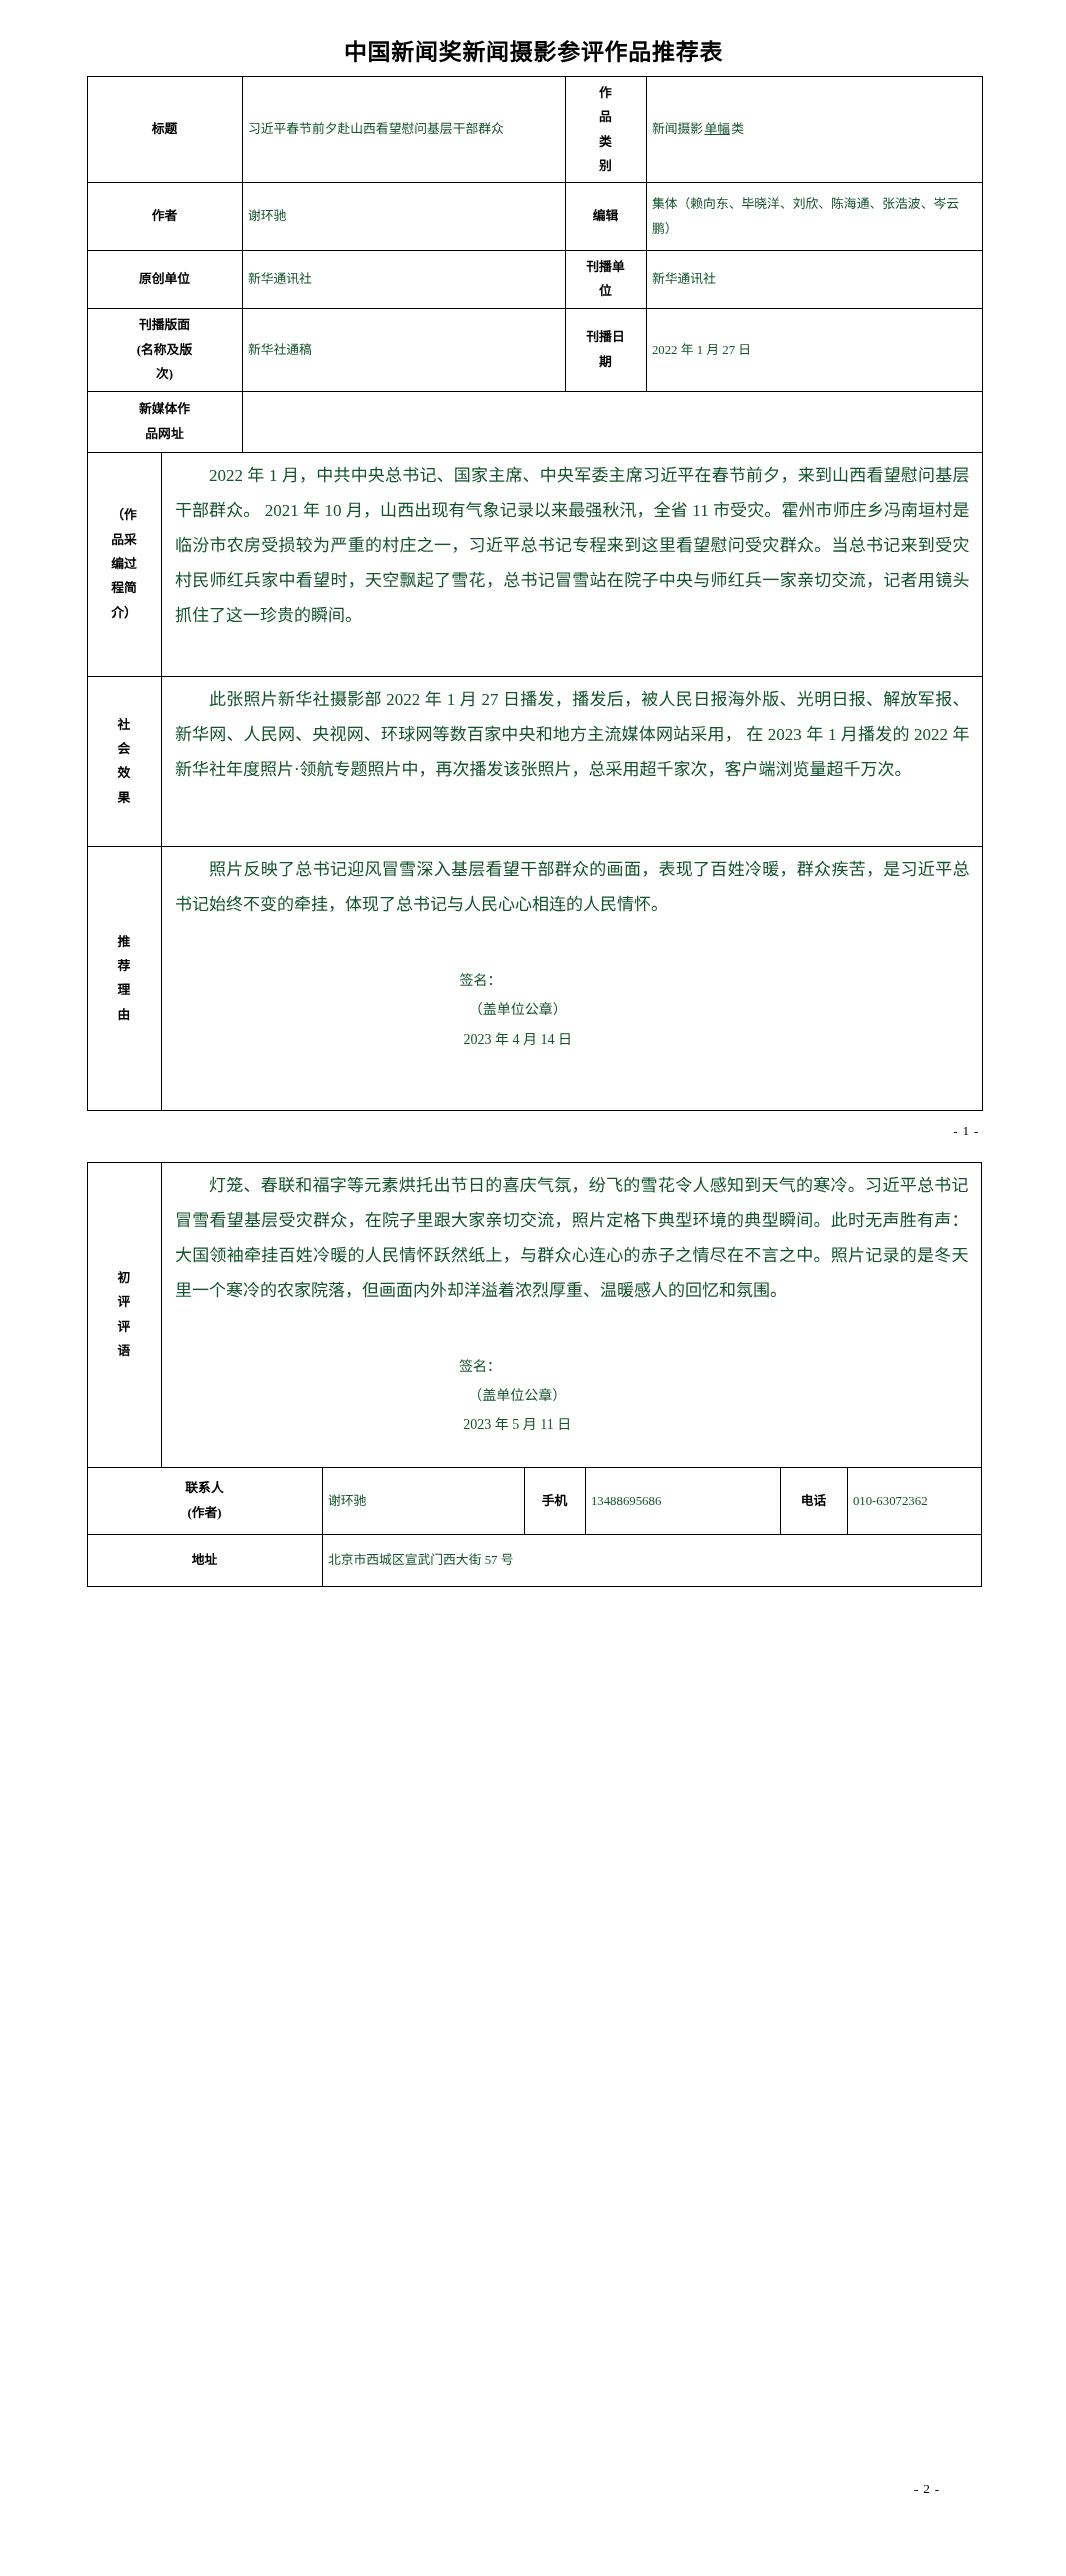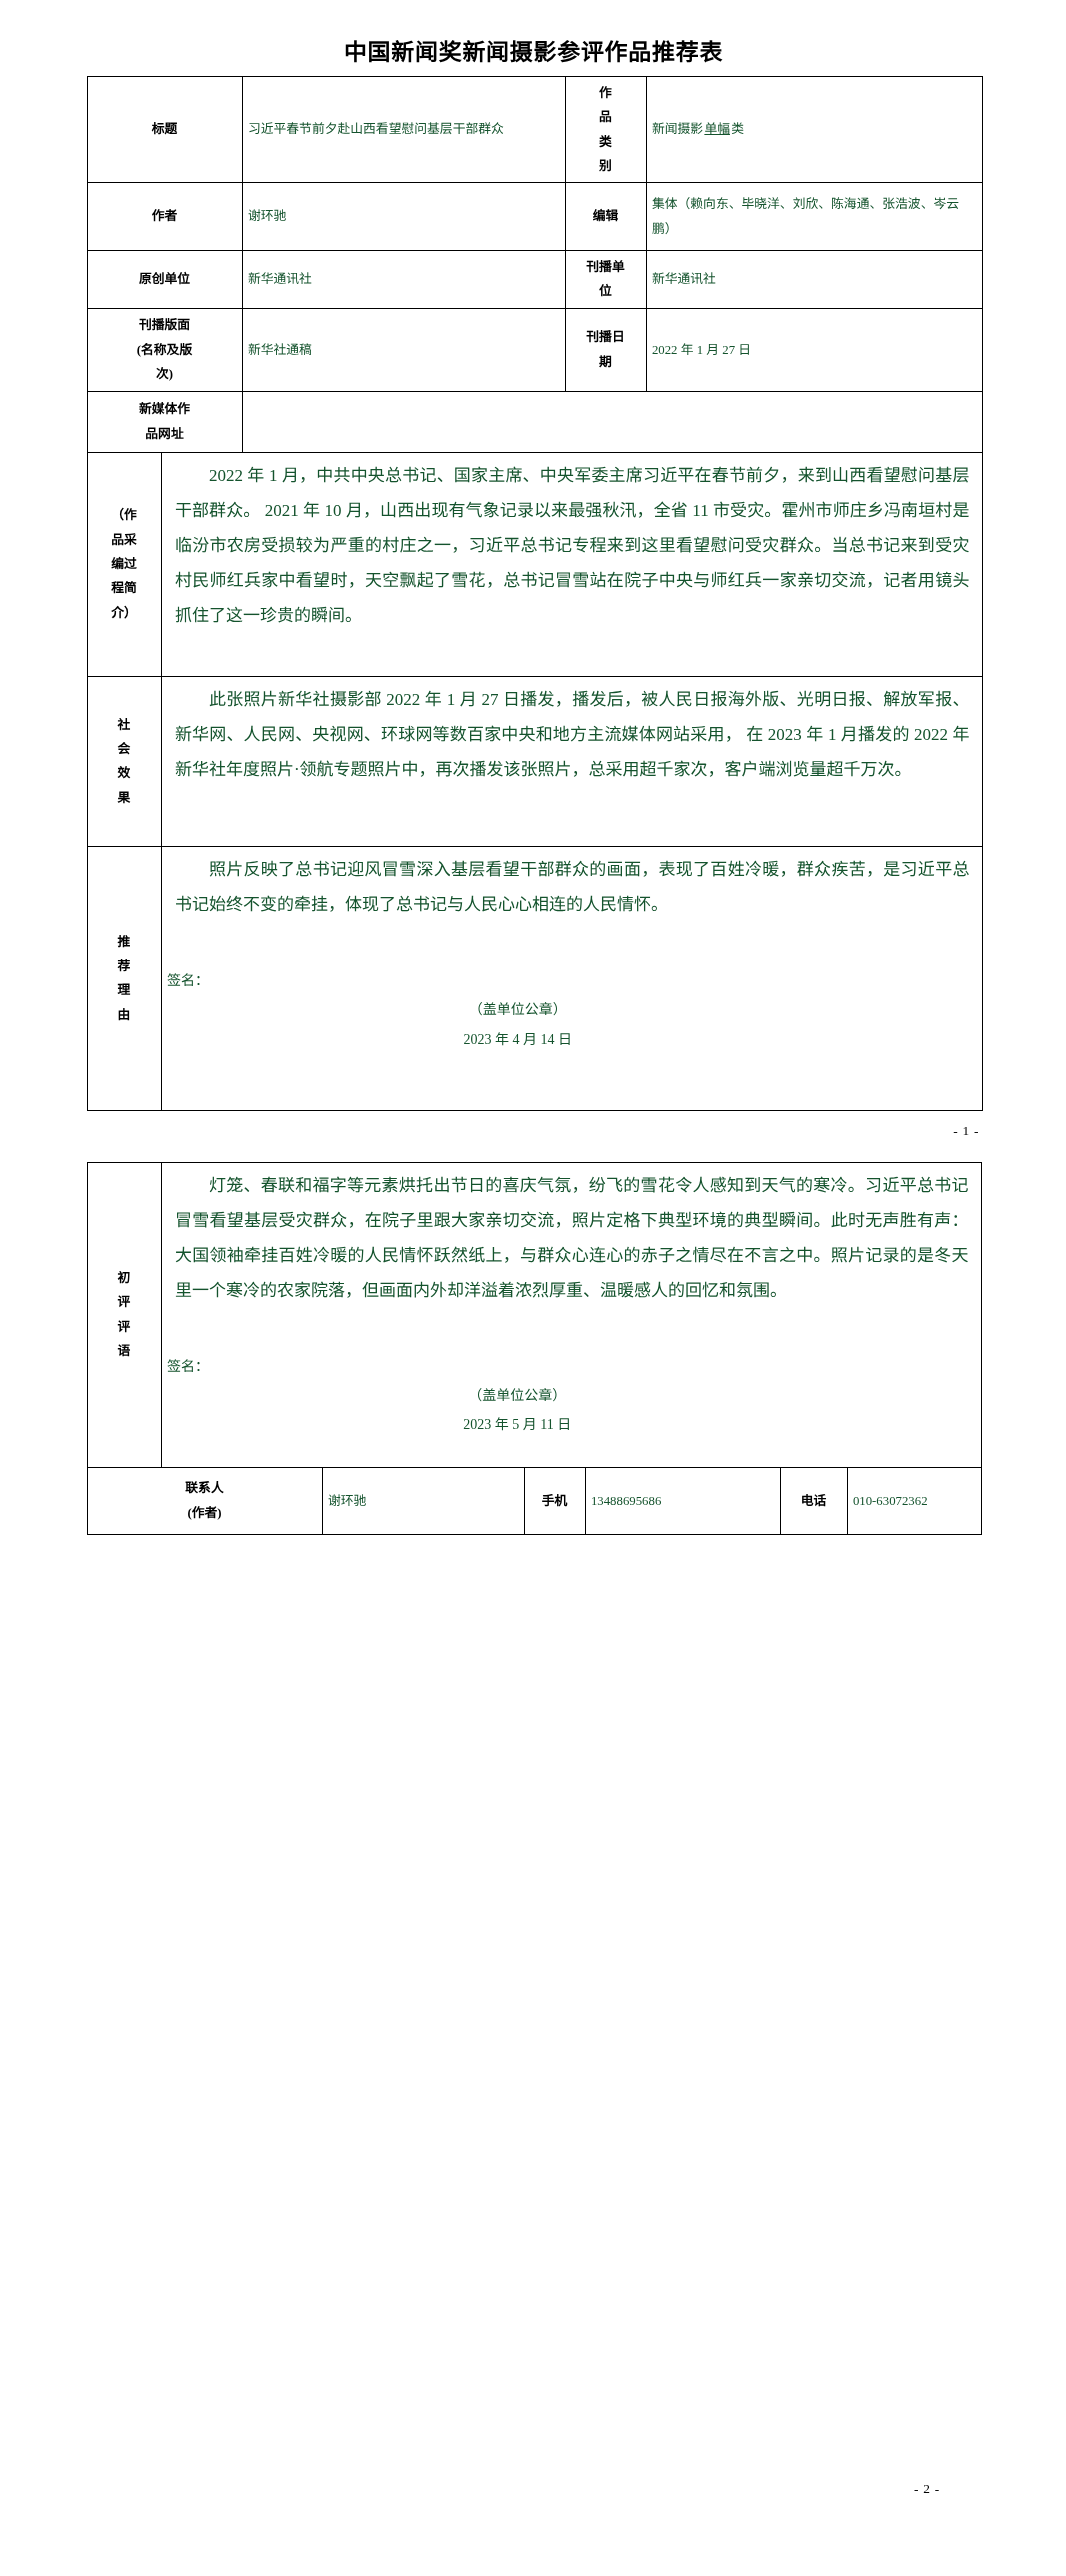--- a/index.html
+++ b/index.html
@@ -92,21 +92,21 @@
     text-indent: 2em;
     padding: 2.7px 6.7px 2.7px 8px;
   }
 
   .sign-block {
     margin-top: 17.5px;
     padding-right: 101px;
     line-height: 2.1;
     font-size: 14px;
   }
-  .sign-line-1 { text-align: left; padding-right: 81px; margin-top: 40px; }
+  .sign-line-1 { text-align: center; padding-right: 81px; margin-top: 40px; }
   .sign-line-2 { text-align: center; padding-right: 6.7px;}
   .sign-line-3 { text-align: center; padding-right: 6.7px;}
 
   .pagenum {
     text-align: right;
     width: 894px;
     margin: 12px auto 0 auto;
     font-size: 13.4px;
     padding-right: 2.7px;
     letter-spacing: 0.7px;
@@ -264,20 +264,24 @@
           <span class="narrow-label" style="width:3.2em;">联系人(作者)</span>
         </td>
         <td class="val">谢环驰</td>
         <td class="lbl">手机</td>
         <td class="val">13488695686</td>
         <td class="lbl">电话</td>
         <td class="val">010-63072362</td>
       </tr>
 
 
+      <tr>
+        <td class="lbl" colspan="2" style="height:43px;">地址</td>
+        <td class="val" colspan="5">北京市西城区宣武门西大街 57 号</td>
+      </tr>
     </tbody>
       </table>
   </div>
 
   <div class="footer-pagenum">
     <span>- 2 -</span>
   </div>
 
 </div>
 

